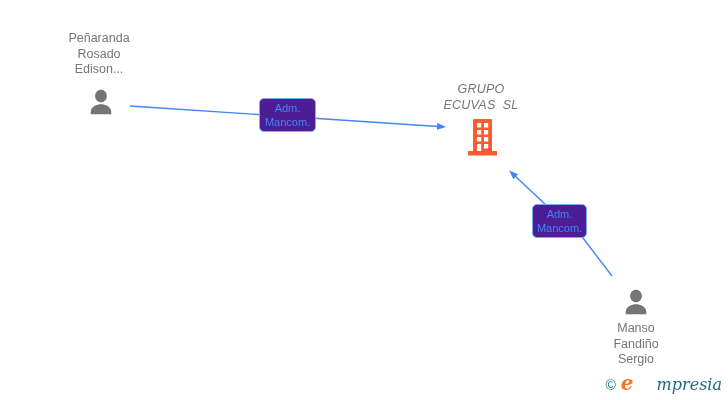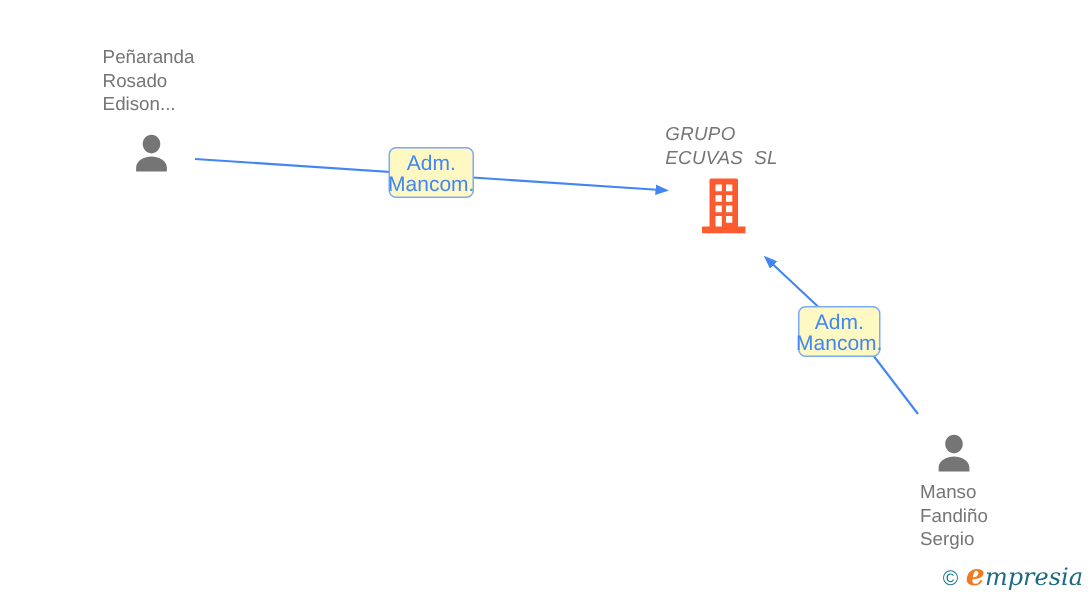--- a/index.html
+++ b/index.html
@@ -1,39 +1,39 @@
 <!DOCTYPE html>
 <html><head>
 <meta charset="utf-8">
 <style>
   html,body{margin:0;padding:0;}
   body{font-family:"Liberation Sans",sans-serif;background:#ffffff;}
   .canvas{position:relative;width:728px;height:400px;background:#ffffff;overflow:hidden;}
   .edges-layer{position:absolute;left:0;top:0;width:728px;height:400px;}
   .node-label{
     position:absolute;transform:translateX(-50%);
-    white-space:pre-wrap;
+    text-align:center;white-space:pre-wrap;
     color:#757575;font-size:12.5px;line-height:15.5px;
   }
   .company-label{letter-spacing:.2px;}
   .node-icon{position:absolute;}
   .edge-label{
     position:absolute;display:flex;align-items:center;justify-content:center;
-    background:#fef9c3;border:1px solid #7baaf7;border-radius:5px;
-    color:#4285f4;font-size:14px;line-height:14px;text-align:center;white-space:pre-wrap;
+    background:#4c1d95;border:1px solid #7baaf7;border-radius:5px;
+    color:#4285f4;font-size:11px;line-height:14px;text-align:center;white-space:pre-wrap;
     box-sizing:border-box;
   }
   .brand-footer{
     position:absolute;right:6px;bottom:5px;display:flex;align-items:baseline;gap:5px;
     font-style:italic;
   }
   .brand-copy{color:#1d7a8c;font-size:14px;font-style:normal;}
   .brand-word{font-family:"DejaVu Serif",serif;font-style:italic;}
   .brand-initial{color:#f07a22;font-size:20px;font-weight:bold;}
-  .brand-rest{color:#1d6b80;font-size:16px;}
+  .brand-rest{color:#1d6b80;font-size:16px;margin-left:23px;}
 </style>
 </head>
 <body>
 
 <div class="canvas">
 
   <svg class="edges-layer" width="728" height="400" viewBox="0 0 728 400" xmlns="http://www.w3.org/2000/svg">
     <defs>
       <marker id="arrow" markerWidth="10" markerHeight="8" refX="1" refY="3.5" orient="auto" markerUnits="userSpaceOnUse">
         <path d="M0,0 L9,3.5 L0,7 Z" fill="#4285f4"></path>

